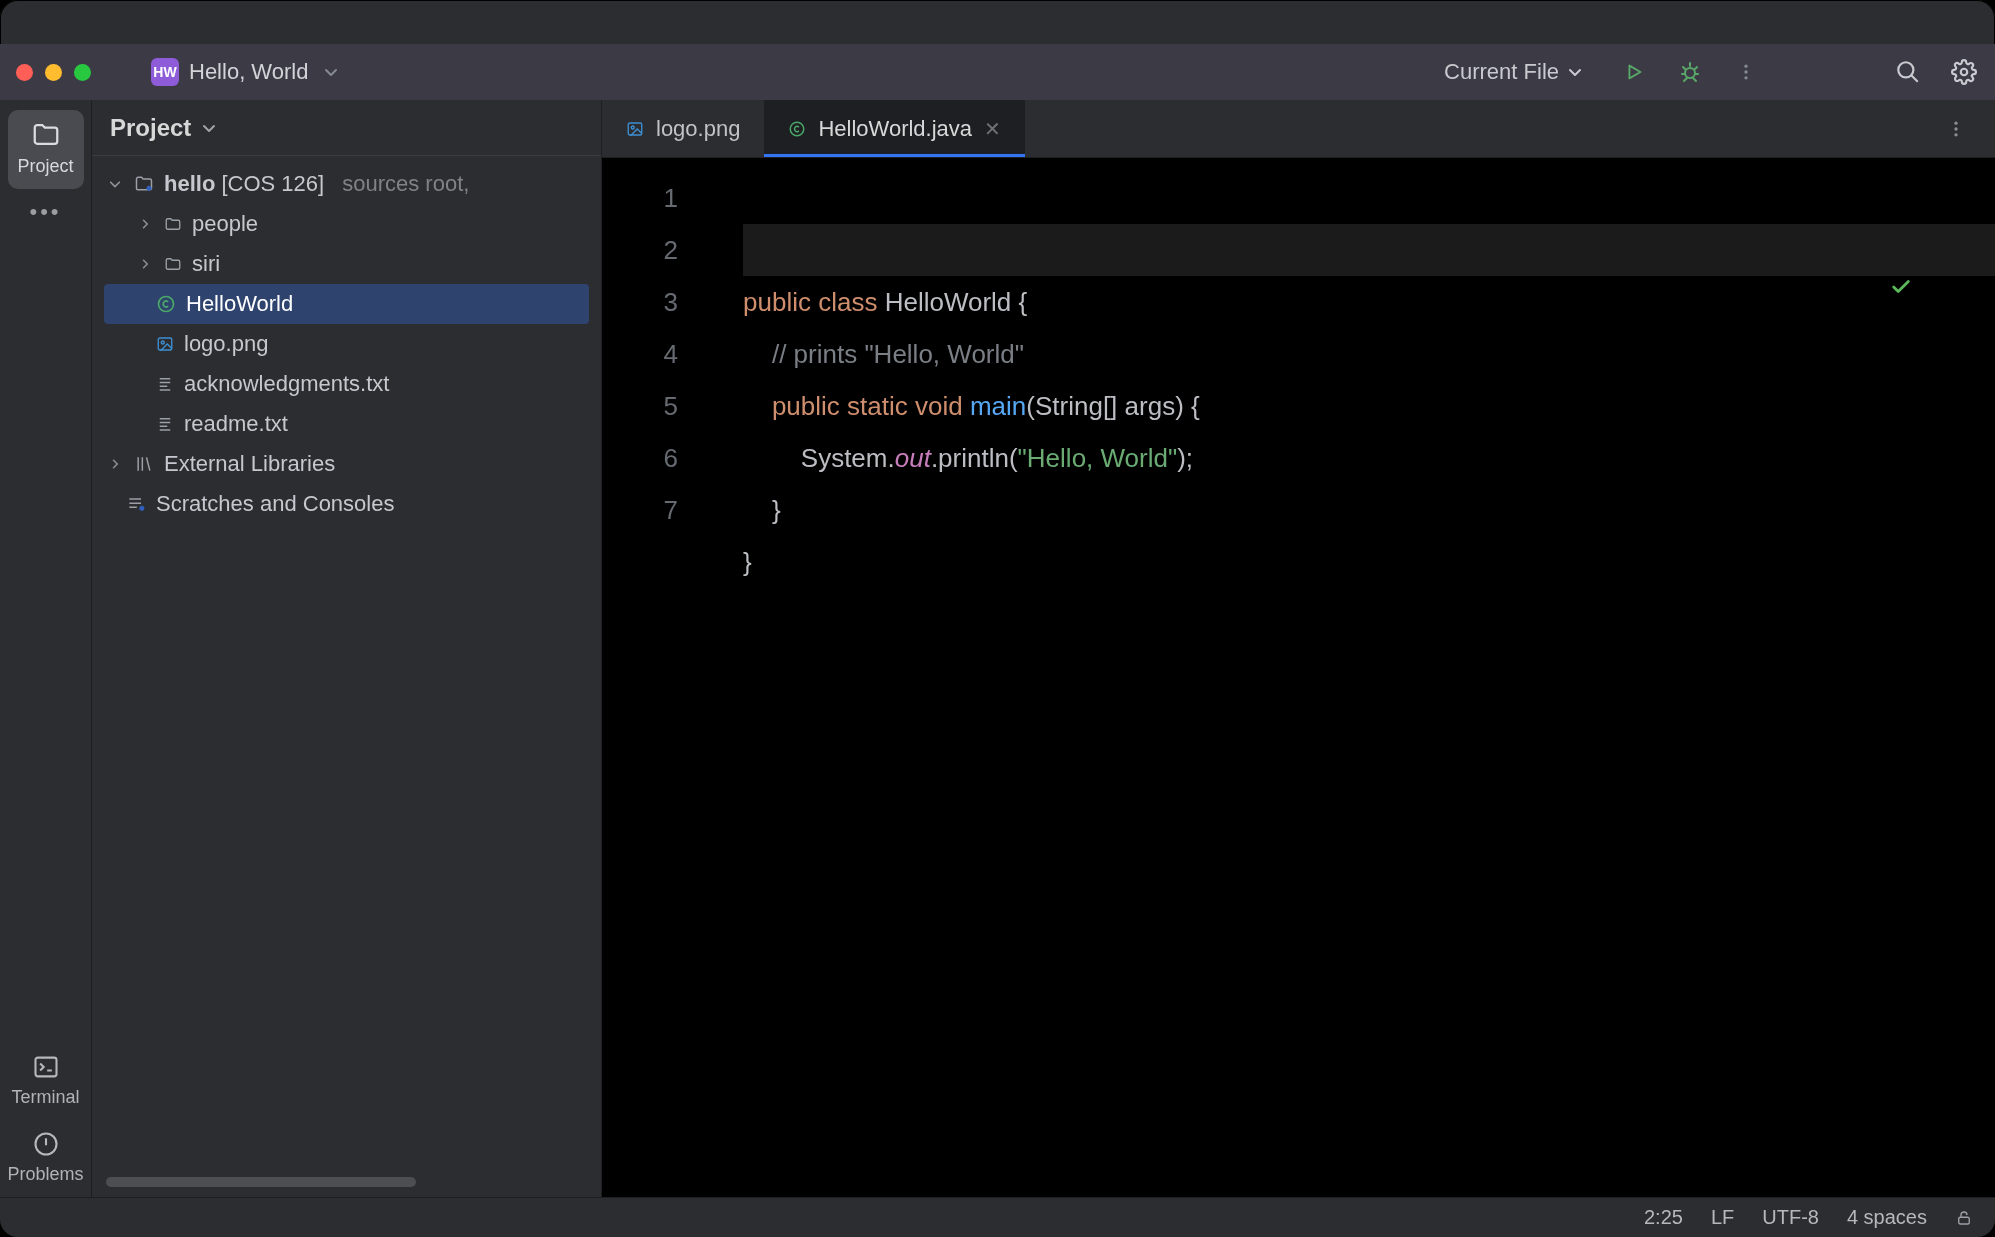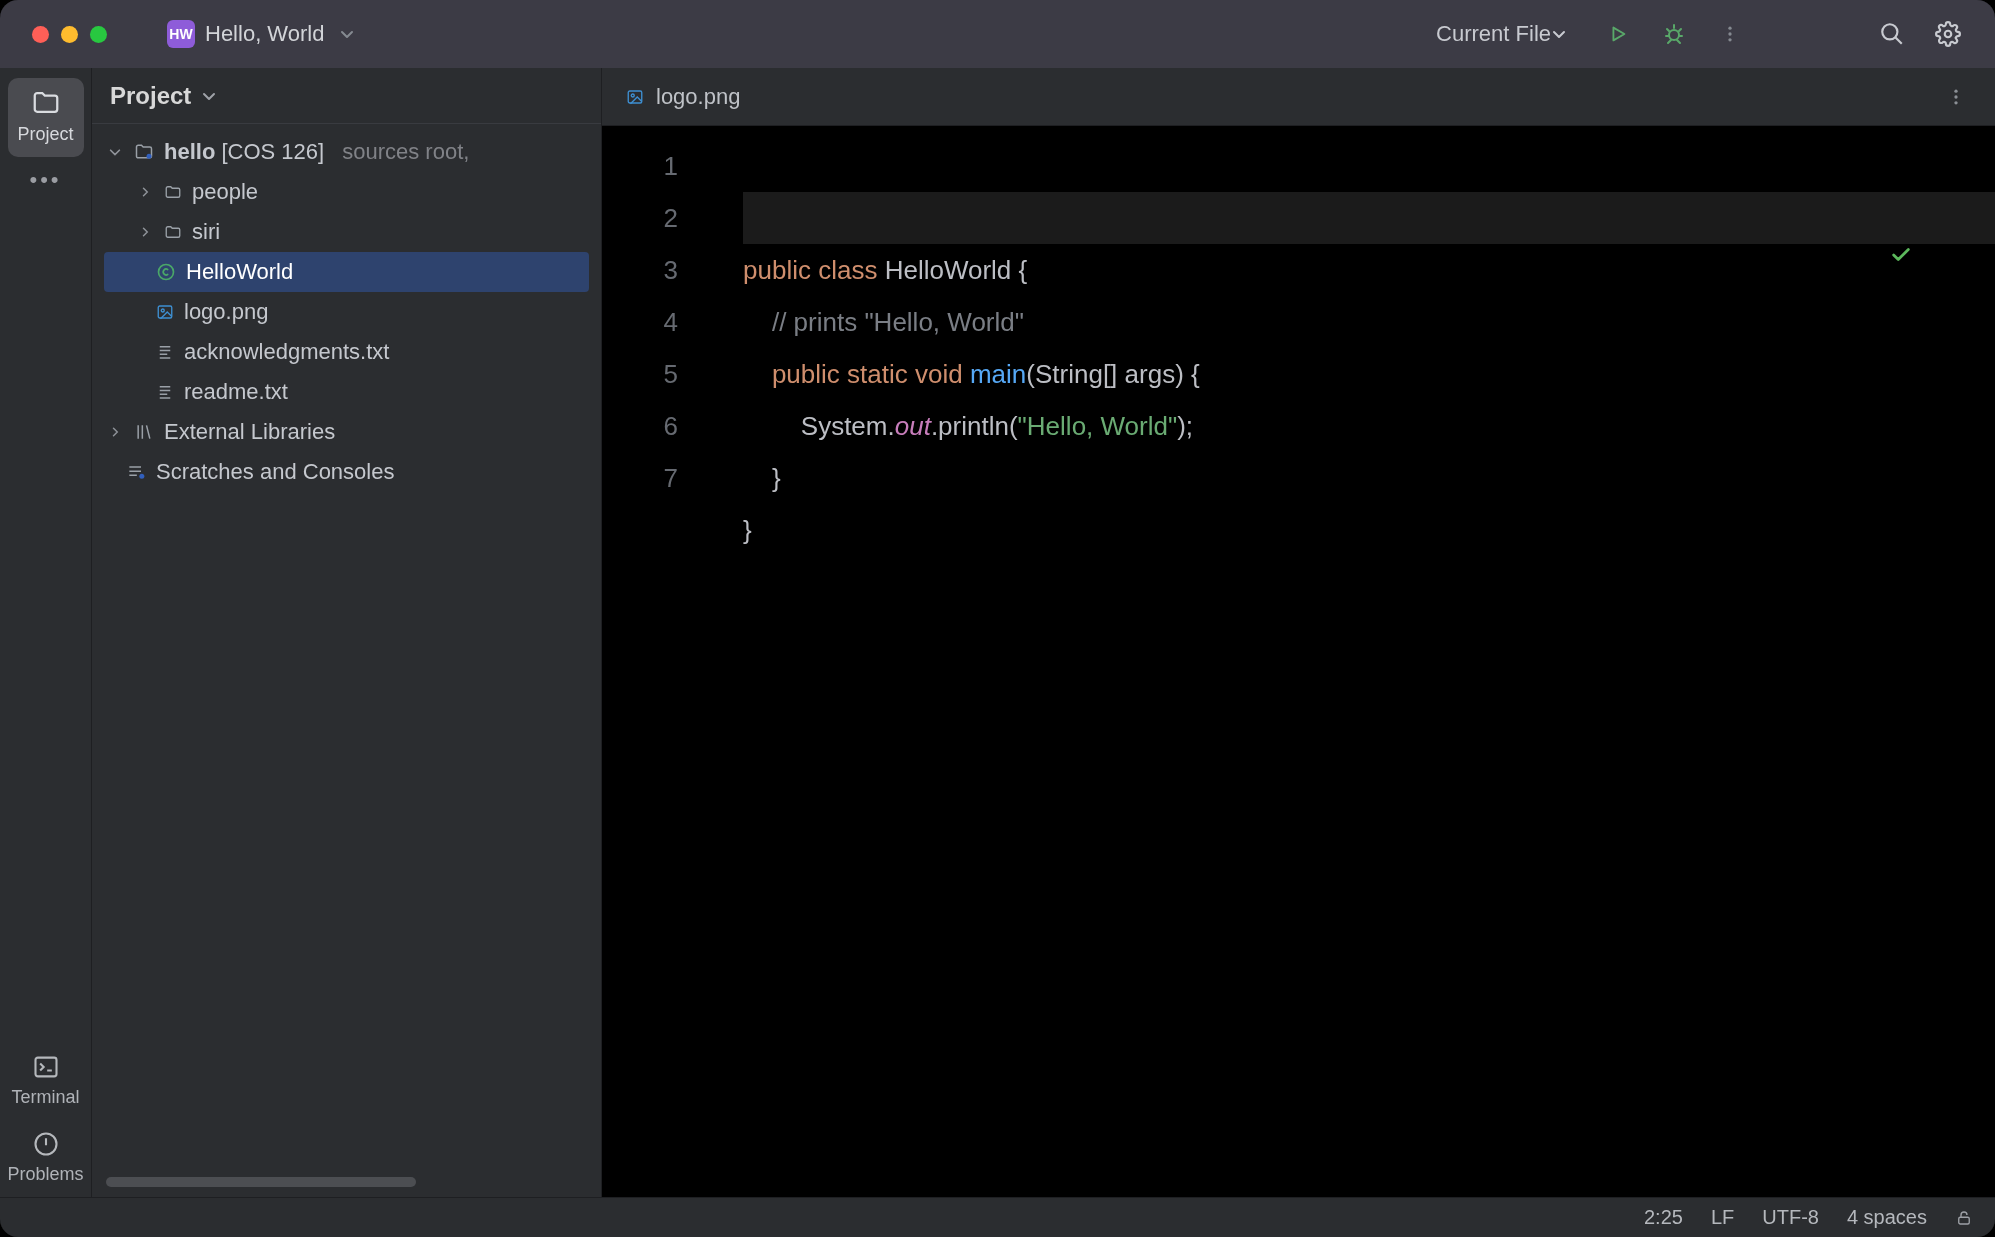--- a/index.html
+++ b/index.html
@@ -1,29 +1,29 @@
 <!DOCTYPE html>
 <html><head>
 <meta charset="utf-8">
 <style>
   * { margin:0; padding:0; box-sizing:border-box; font-family: -apple-system, "SF Pro Text", "Segoe UI", sans-serif; }
   html,body { height:100%; }
   body { background:#000; display:flex; justify-content:center; align-items:flex-start; }
   .window { width:1995px; height:1237px; background:#2b2d30; border-radius:18px; overflow:hidden; display:flex; flex-direction:column; color:#bcbec4; font-size:22px; box-shadow:0 0 0 1px #000 inset; }
   
-  .titlebar { height:68px; display:flex; align-items:center; padding:0 32px; background:#3c3b45; position:relative; }
+  .titlebar { height:56px; display:flex; align-items:center; padding:0 16px; background:#3c3b45; position:relative;margin-top:44px; }
   .traffic { display:flex; gap:12px; margin-right:60px; }
   .tl { width:17px; height:17px; border-radius:50%; }
   .tl.red { background:#ff5f57; }
   .tl.yel { background:#febc2e; }
   .tl.grn { background:#28c840; }
   .app-badge { width:28px; height:28px; border-radius:6px; background:#8e5cd9; color:#fff; font-size:14px; font-weight:700; display:flex; align-items:center; justify-content:center; margin-right:10px;}
   .proj-name { color:#d2d4d8; font-size:22px; margin-right:8px;text-align:right; }
   .title-right { margin-left:auto; display:flex; align-items:center; gap:26px; }
-  .runconfig { display:flex; align-items:center; color:#c8cad0; font-size:22px; padding:6px 10px; border-radius:6px;}
+  .runconfig { display:flex; align-items:center; gap:8px; color:#c8cad0; font-size:22px; padding:6px 10px; border-radius:6px;}
   .icon-btn { display:flex; align-items:center; justify-content:center; width:30px; height:30px; color:#858a91; }
   .icon-btn.green svg{color:#5cb85c;}
   
   .main { flex:1; display:flex; min-height:0; }
   .leftbar { width:92px; background:#2b2d30; display:flex; flex-direction:column; align-items:center; padding-top:10px; border-right:1px solid #1e1f22;}
   .lb-item { width:76px; display:flex; flex-direction:column; align-items:center; gap:6px; padding:10px 0 12px; font-size:18px; color:#b0b3b8; border-radius:10px; }
   .lb-item.active { background:#4a4b50; color:#d7d9dd; }
   .lb-item .lab { font-size:18px; }
   .lb-more { margin-top:10px; color:#9b9da3; letter-spacing:3px; font-size:22px;}
   .lb-spacer{flex:1;}
@@ -273,20 +273,30 @@
         <div class="tab">
           <span class="img-ico">
               <svg width="18" height="18" viewBox="0 0 24 24" fill="none" stroke="#3e8fd1" stroke-width="1.8">
                 <rect x="3" y="4" width="18" height="16" rx="2"></rect>
                 <circle cx="9" cy="10" r="2"></circle>
                 <path d="M21 18l-6-6-9 9"></path>
               </svg>
             </span>
           <span>logo.png</span>
         </div>
+        <div class="tab active">
+          <span class="java-ico">
+              <svg width="18" height="18" viewBox="0 0 24 24">
+                <circle cx="12" cy="12" r="9" fill="none" stroke="#4aa768" stroke-width="2"></circle>
+                <path d="M14 9a3.5 3.5 0 1 0 0 6" fill="none" stroke="#4aa768" stroke-width="2" stroke-linecap="round"></path>
+              </svg>
+            </span>
+          <span>HelloWorld.java</span>
+          <span class="close">✕</span>
+        </div>
         <div class="tab-right">
           <span class="icon-btn">
             <svg width="20" height="20" viewBox="0 0 24 24" fill="#8c9096">
                 <circle cx="12" cy="5" r="2"></circle>
                 <circle cx="12" cy="12" r="2"></circle>
                 <circle cx="12" cy="19" r="2"></circle>
               </svg>
           </span>
         </div>
       </div>

